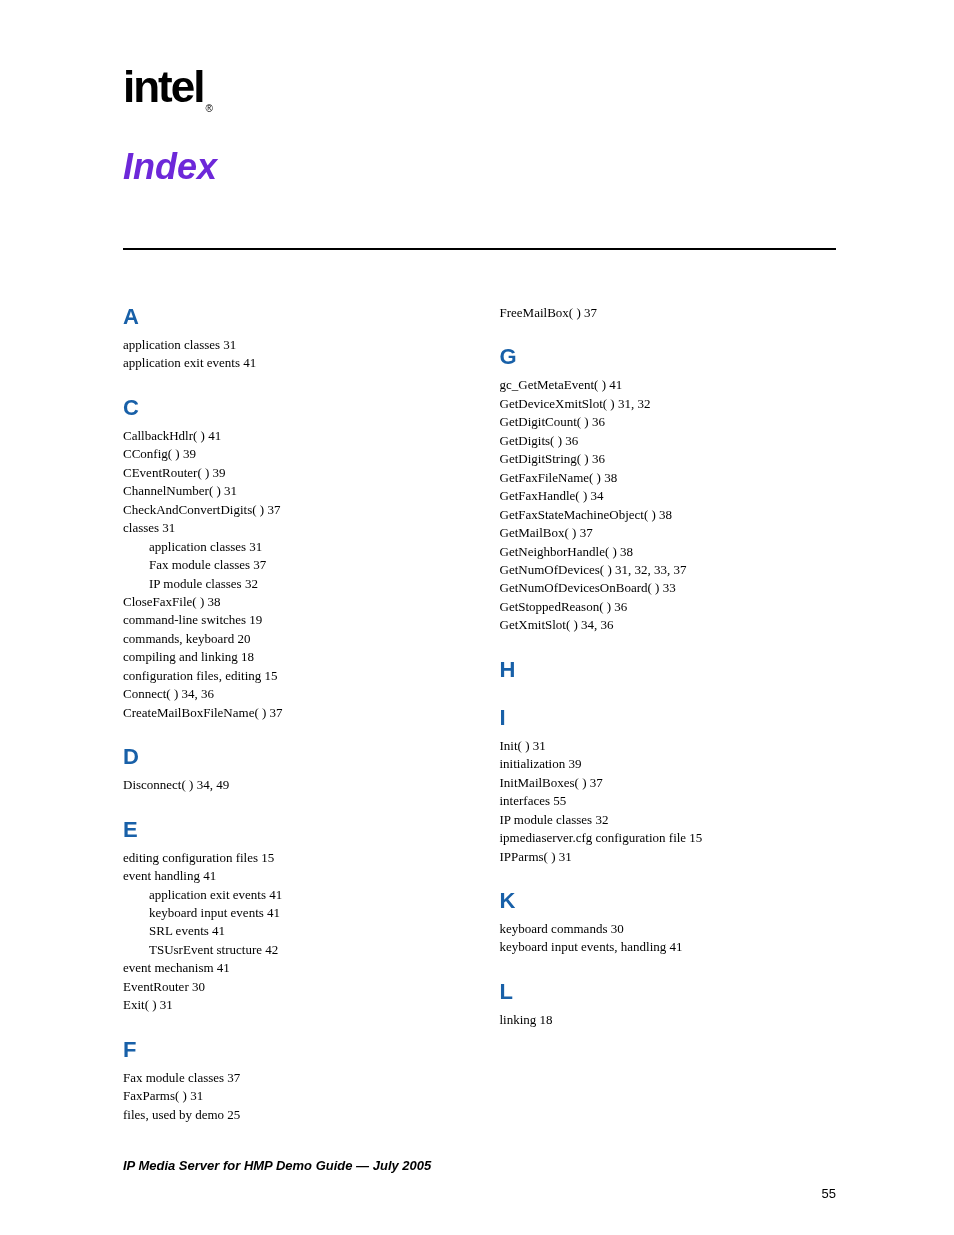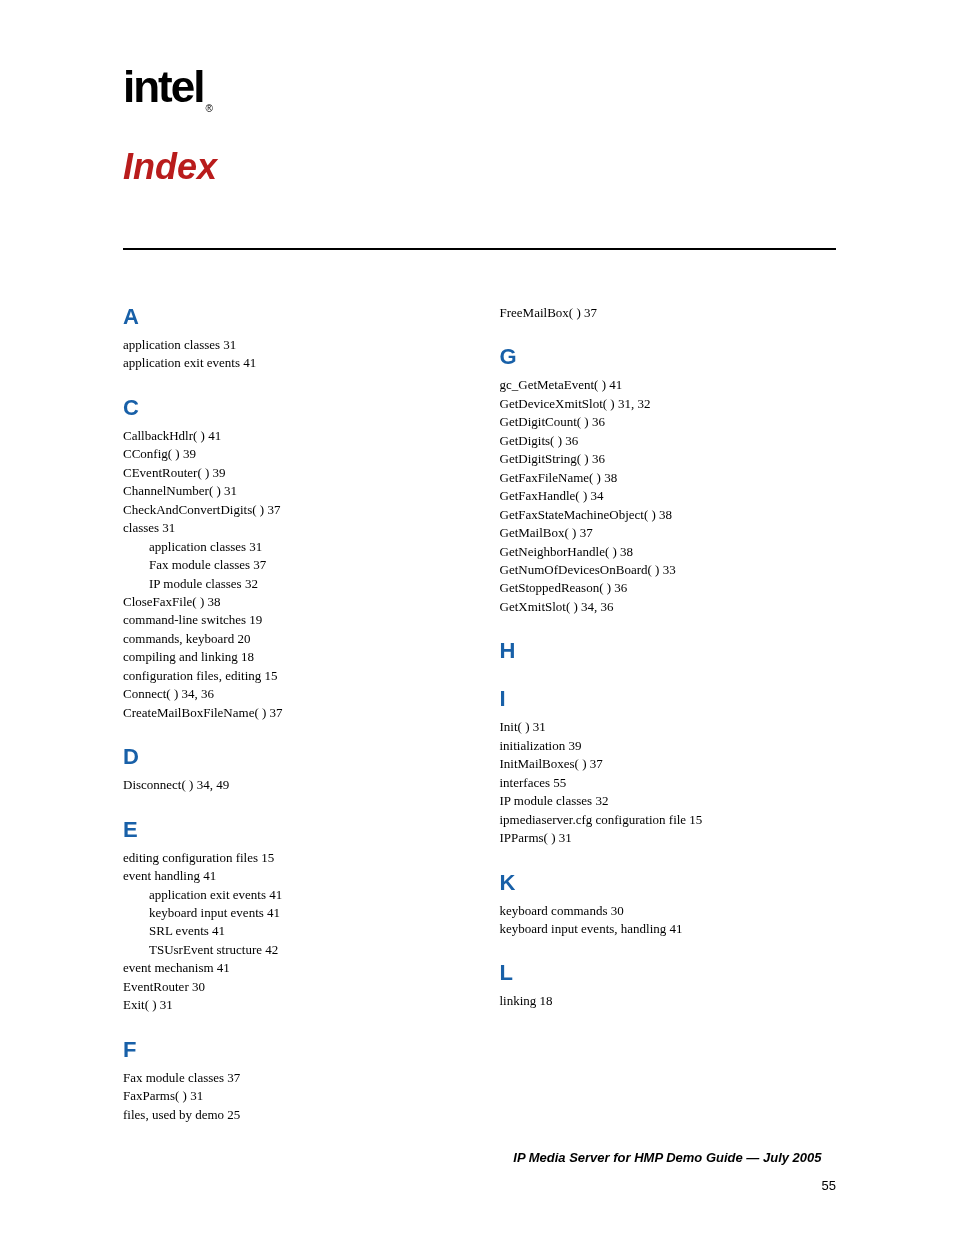--- a/index.html
+++ b/index.html
@@ -30,21 +30,21 @@
     top: 10px;
     left: 2px;
     letter-spacing: 0;
     font-weight: normal;
   }
   .title {
     font-family: Arial, Helvetica, sans-serif;
     font-size: 36px;
     font-weight: bold;
     font-style: italic;
-    color: #b91c1c;
+    color: #6d28d9;
     padding-bottom: 6px;
     margin-bottom: 54px;
   }
   .rule {
     border: none;
     border-top: 2px solid #000;
     margin-top: 2px;
   }
   .columns {
     display: flex;
@@ -67,25 +67,25 @@
   }
   .entry {
     font-size: 13px;
     line-height: 1.42;
   }
   .sub {
     padding-left: 26px;
   }
   .footer {
     position: absolute;
-    bottom: 42px;
+    bottom: 34px;
     left: 123px;
     right: 118px;
     display: flex;
-    justify-content: flex-end;
+    justify-content: space-between;
     font-family: Arial, Helvetica, sans-serif;
     font-size: 13px;
   }
   .footer .doc {
     font-weight: bold;
     font-style: italic;
   }
   .footer .pg {
     font-weight: normal;
     margin-top: 28px;
@@ -160,20 +160,21 @@
           <div class="entry">gc_GetMetaEvent( )  41</div>
           <div class="entry">GetDeviceXmitSlot( )  31, 32</div>
           <div class="entry">GetDigitCount( )  36</div>
           <div class="entry">GetDigits( )  36</div>
           <div class="entry">GetDigitString( )  36</div>
           <div class="entry">GetFaxFileName( )  38</div>
           <div class="entry">GetFaxHandle( )  34</div>
           <div class="entry">GetFaxStateMachineObject( )  38</div>
           <div class="entry">GetMailBox( )  37</div>
           <div class="entry">GetNeighborHandle( )  38</div>
+          <div class="entry">GetNumOfDevices( )  31, 32, 33, 37</div>
           <div class="entry">GetNumOfDevicesOnBoard( )  33</div>
           <div class="entry">GetStoppedReason( )  36</div>
           <div class="entry">GetXmitSlot( )  34, 36</div>
         </div>
         <div class="section">
           <div class="letter">H</div>
         </div>
         <div class="section">
           <div class="letter">I</div>
           <div class="entry">Init( )  31</div>

